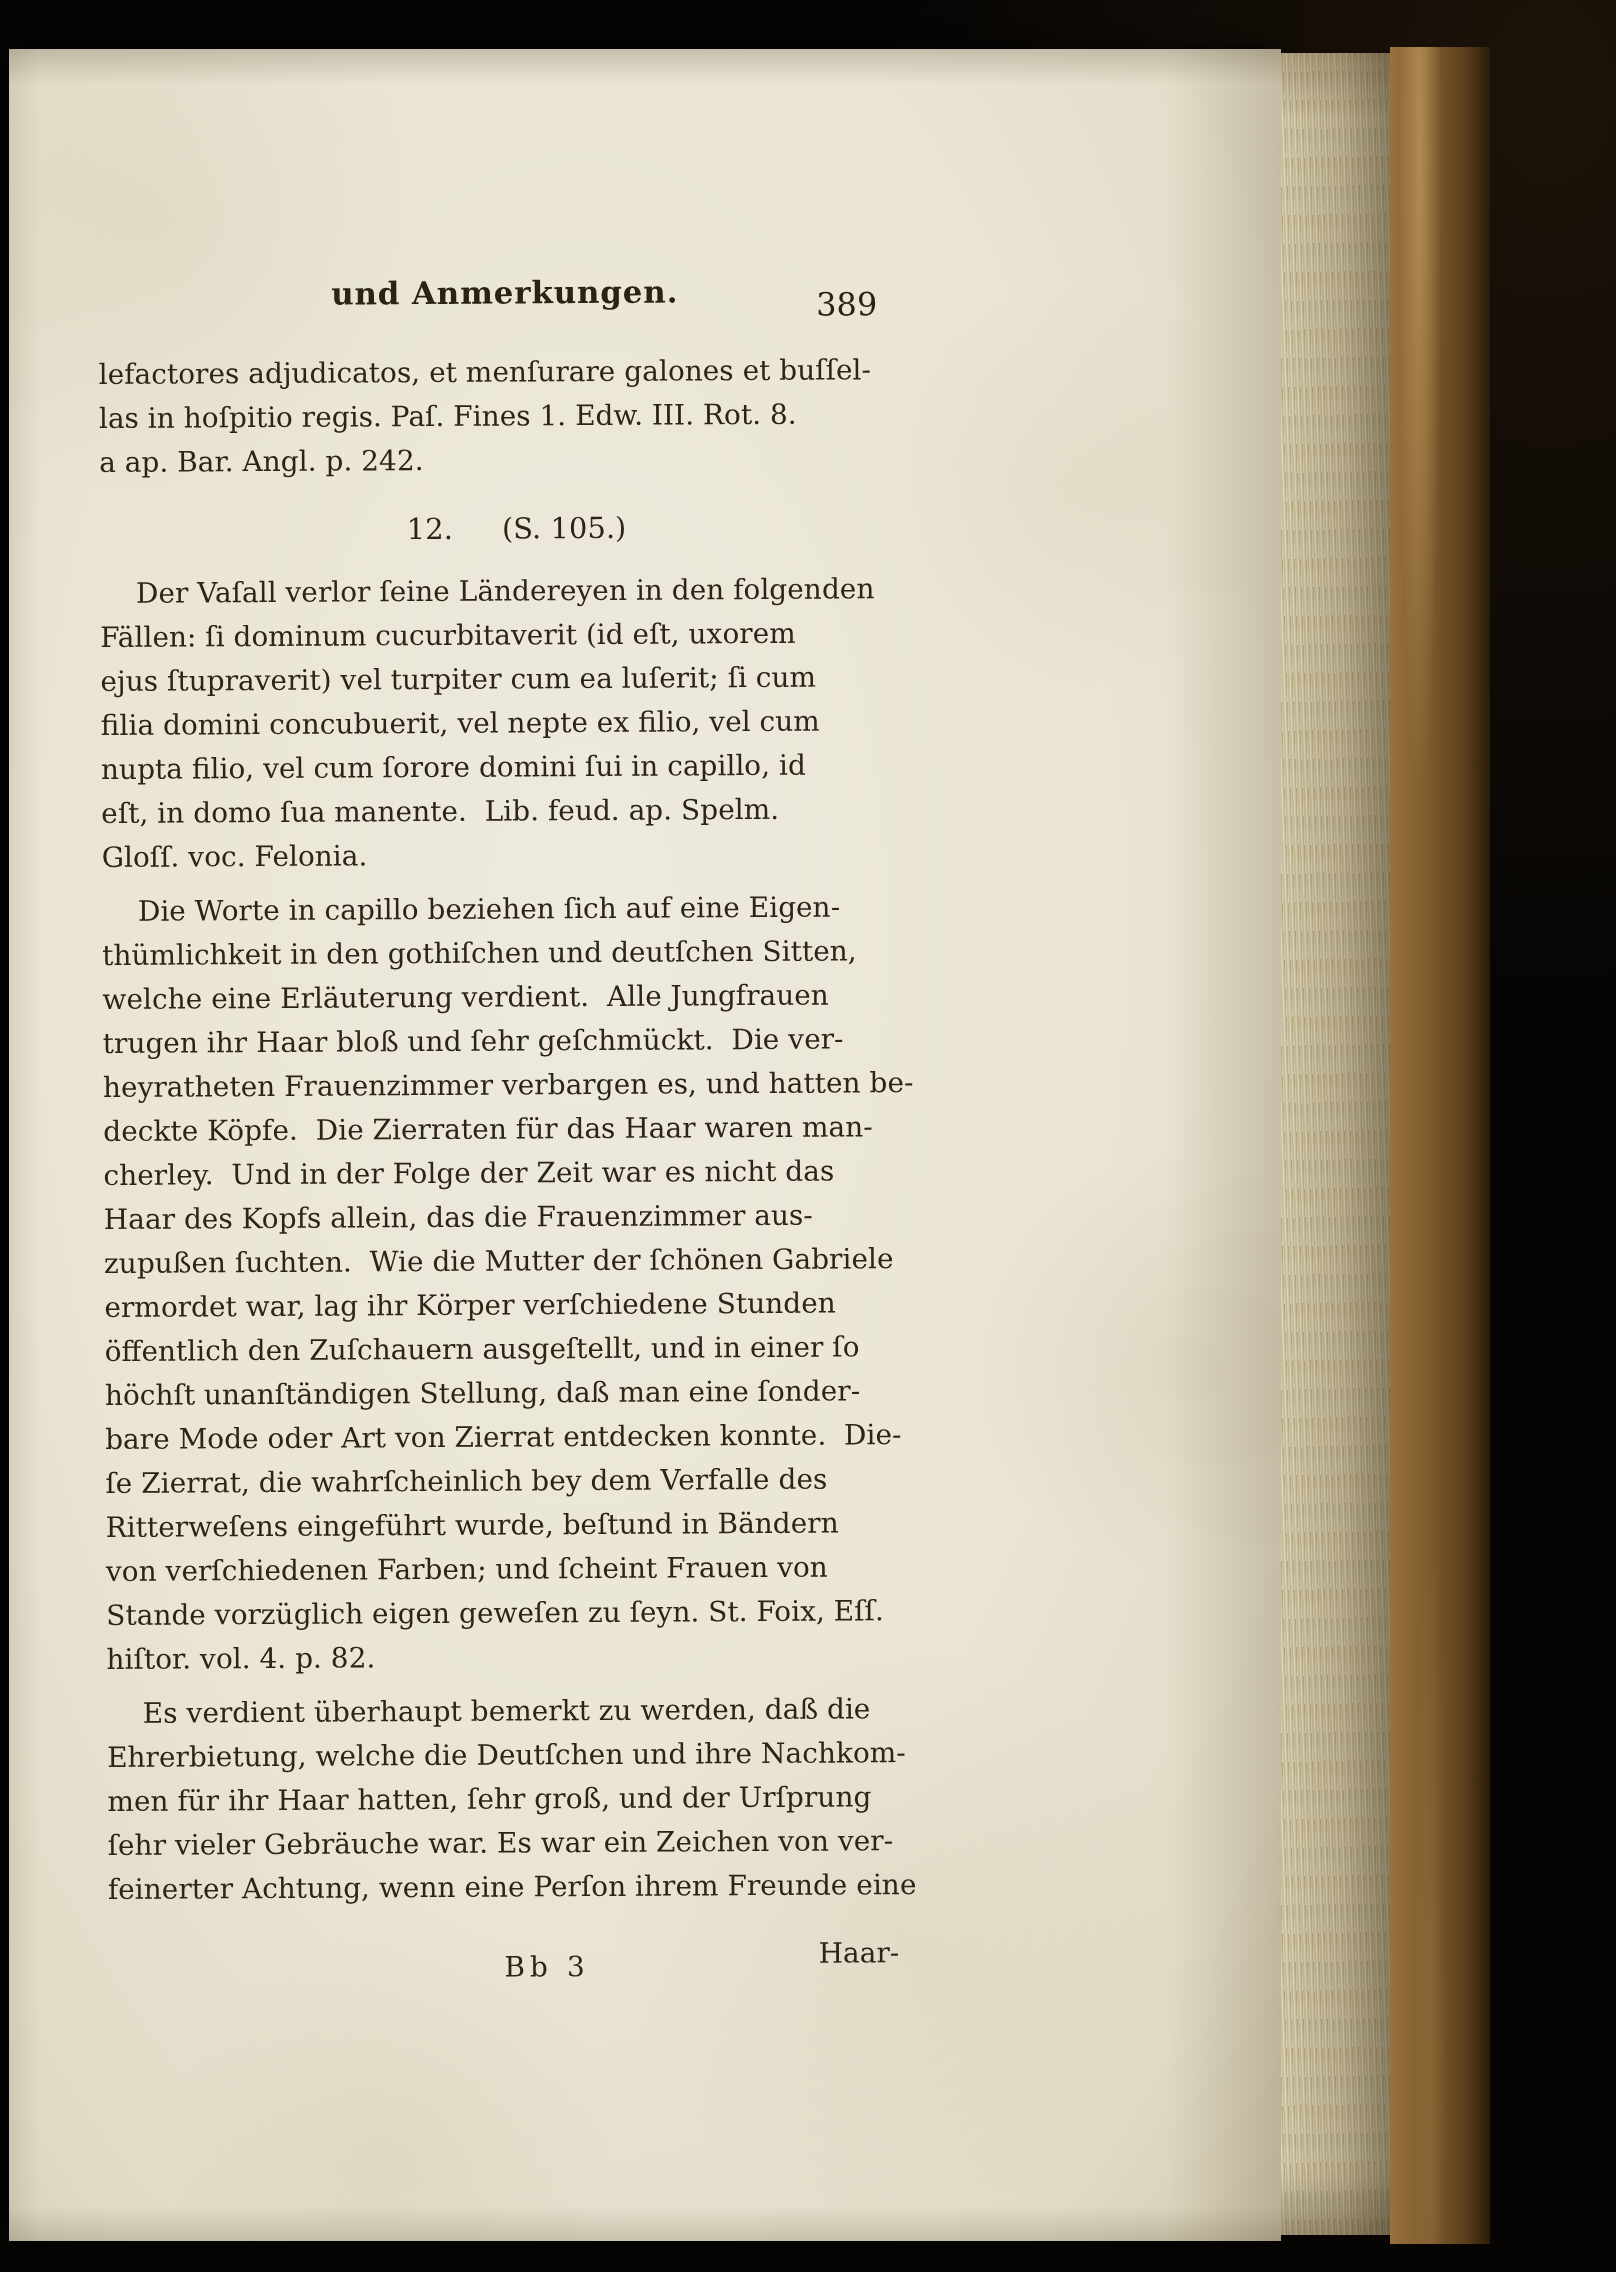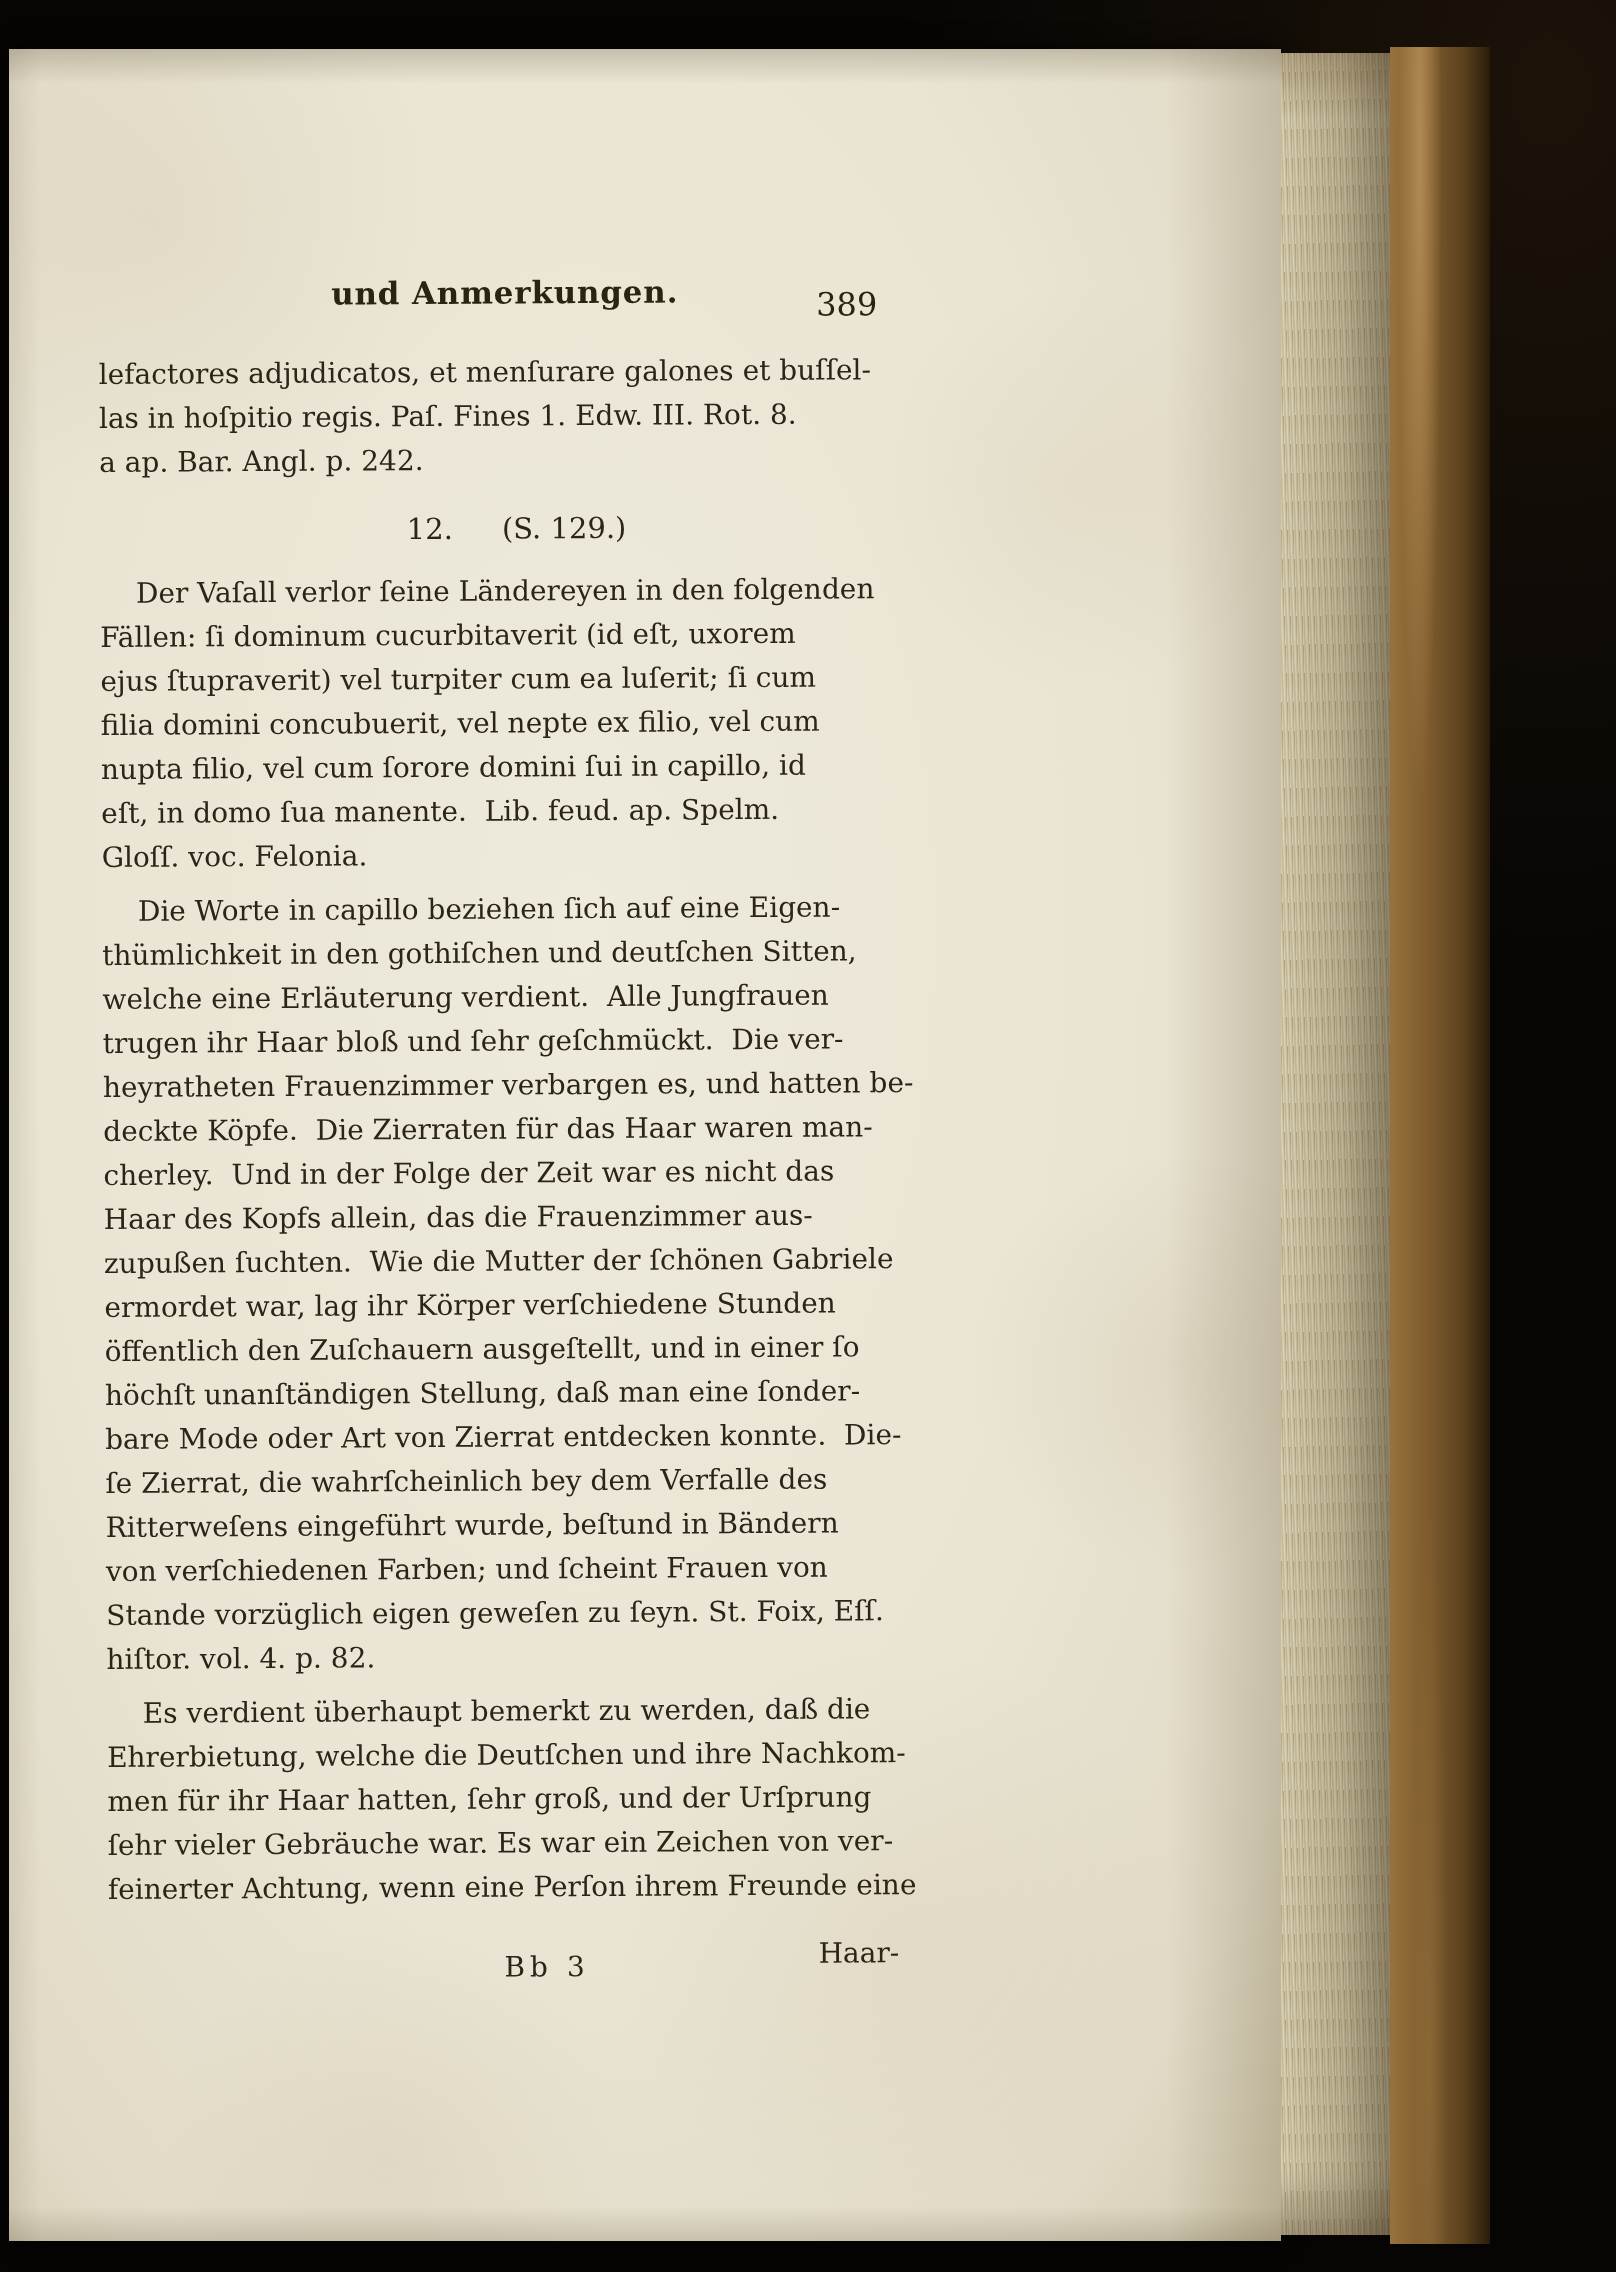--- a/index.html
+++ b/index.html
@@ -147,21 +147,21 @@
         <span class="running-title">und Anmerkungen.</span>
         <span class="page-number">389</span>
       </div>
 
       <p class="para">lefactores adjudicatos, et menſurare galones et buſſel-
 las in hoſpitio regis. Paſ. Fines 1. Edw. III. Rot. 8.
 a ap. Bar. Angl. p. 242.</p>
 
       <div class="section-heading">
         <span>12.</span>
-        <span>(S. 129.)</span>
+        <span>(S. 105.)</span>
       </div>
 
       <p class="para indent">Der Vaſall verlor ſeine Ländereyen in den folgenden
 Fällen: ſi dominum cucurbitaverit (id eſt, uxorem
 ejus ſtupraverit) vel turpiter cum ea luſerit; ſi cum
 filia domini concubuerit, vel nepte ex filio, vel cum
 nupta filio, vel cum ſorore domini ſui in capillo, id
 eſt, in domo ſua manente.  Lib. feud. ap. Spelm.
 Gloſſ. voc. Felonia.</p>
 

